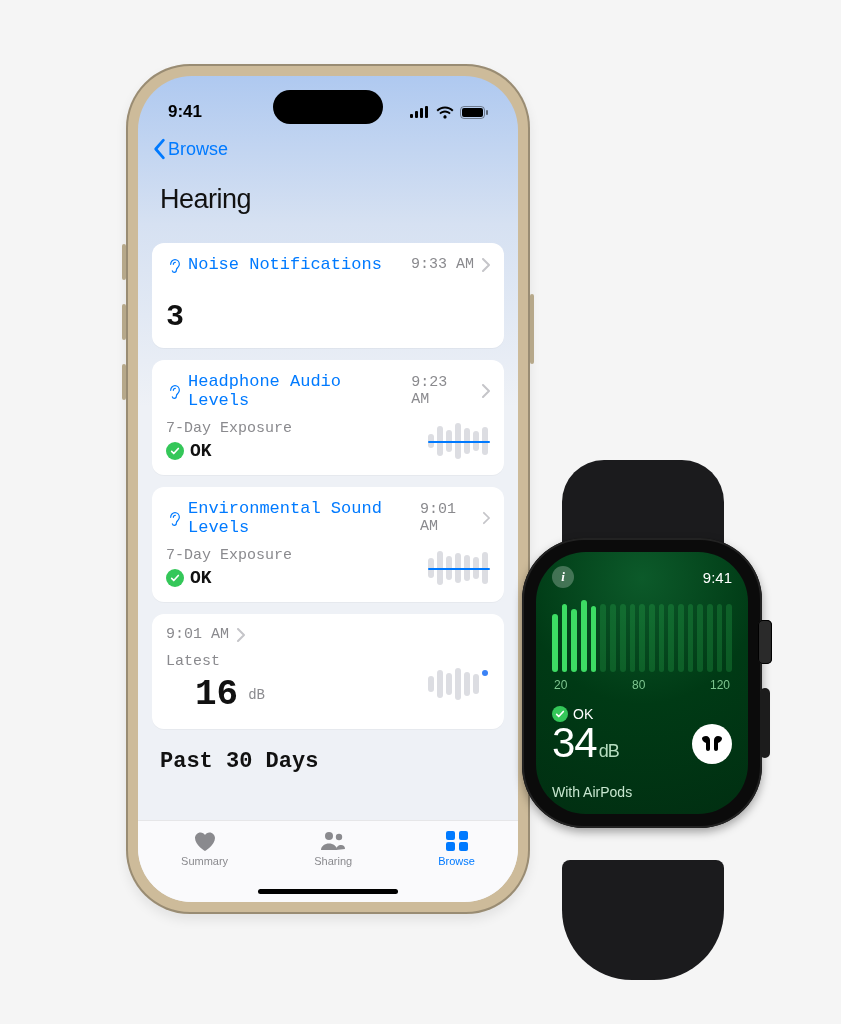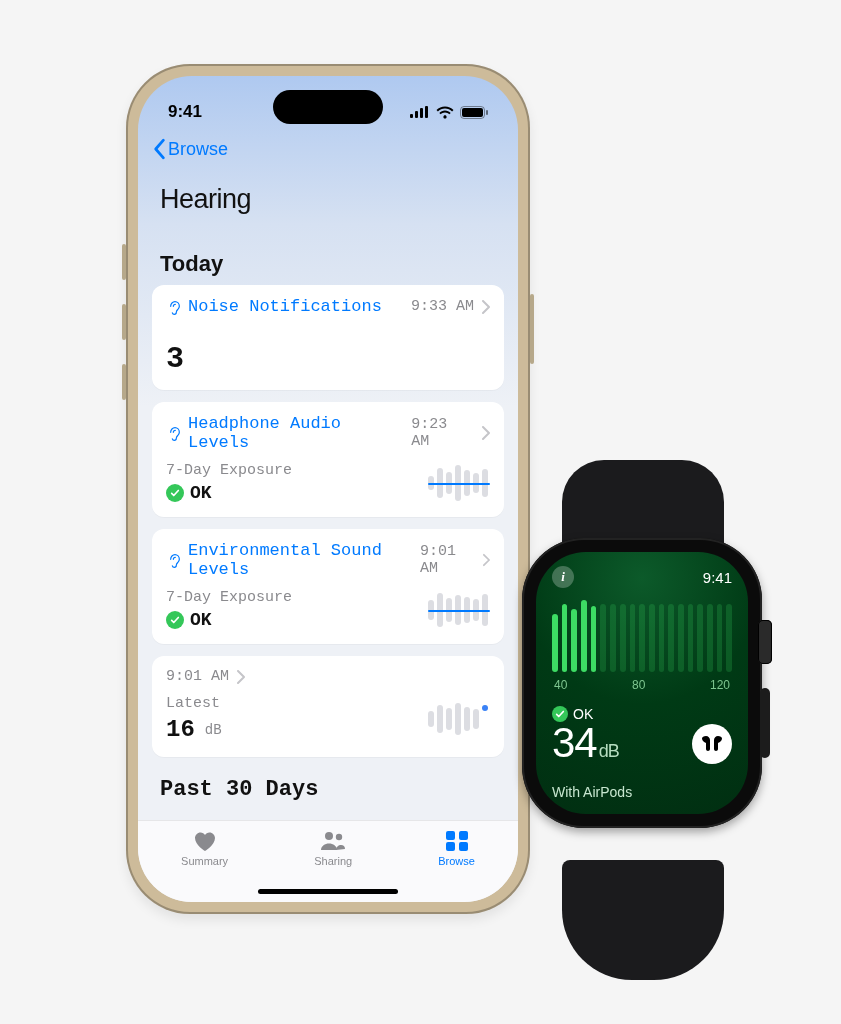--- a/index.html
+++ b/index.html
@@ -198,21 +198,20 @@
 
     <div class="nav-back">
       <svg viewBox="0 0 12 20">
           <path d="M10 2 3 10l7 8" stroke="currentColor" stroke-width="2.5" fill="none" stroke-linecap="round" stroke-linejoin="round"></path>
         </svg>
       <span>Browse</span>
     </div>
 
     <h1 class="page-title">Hearing</h1>
 
-    <div class="section-title">Today</div>
 
     <div class="scroll-area">
 
       <div class="card">
         <div class="card-head">
           <div class="card-head-left">
             <svg class="ear-icon" viewBox="0 0 24 24">
                 <path d="M7 11c0-4 3-7 6.5-7S20 7 20 11c0 2.5-1.3 3.6-2.4 4.7-1.2 1.2-2.1 2.2-2.1 4.3 0 1.7-1.3 3-3 3-1.5 0-2.7-1-3-2.3" stroke="currentColor" stroke-width="1.8" fill="none" stroke-linecap="round"></path>
                 <path d="M11 11c0-1.7 1.3-3 3-3" stroke="currentColor" stroke-width="1.8" fill="none" stroke-linecap="round"></path>
               </svg>
@@ -316,21 +315,21 @@
             <span>9:01 AM</span>
             <svg class="chevron" width="8" height="14" viewBox="0 0 8 14">
                 <path d="M1 1l6 6-6 6" stroke="currentColor" stroke-width="2" fill="none" stroke-linecap="round" stroke-linejoin="round"></path>
               </svg>
           </div>
         </div>
         <div class="sub-row">
           <div class="sub-left">
             <div class="subtitle">Latest</div>
             <div class="ok-line" style="font-weight:700;">
-              <span style="font-size:24px;">16</span>
+              <span style="font-size:36px;margin-left:29px;">16</span>
               <span class="unit">dB</span>
             </div>
           </div>
           <div class="mini-bars no-line">
             <div class="bar" style="height:16px"></div>
               <div class="bar" style="height:28px"></div>
               <div class="bar" style="height:22px"></div>
               <div class="bar" style="height:32px"></div>
               <div class="bar" style="height:24px"></div>
               <div class="bar" style="height:20px"></div>
@@ -402,21 +401,21 @@
         <div class="wb dim" style="height:94%"></div>
         <div class="wb dim" style="height:94%"></div>
         <div class="wb dim" style="height:94%"></div>
         <div class="wb dim" style="height:94%"></div>
         <div class="wb dim" style="height:94%"></div>
         <div class="wb dim" style="height:94%"></div>
         <div class="wb dim" style="height:94%"></div>
       </div>
 
       <div class="wf-scale">
-        <span>40</span>
+        <span>20</span>
         <span>80</span>
         <span>120</span>
       </div>
 
       <div class="wf-ok">
         <span class="ok-badge">
             <svg viewBox="0 0 12 12">
               <path d="M2 6.5 4.5 9 10 3" stroke="#fff" stroke-width="2" fill="none" stroke-linecap="round" stroke-linejoin="round"></path>
             </svg>
           </span>

